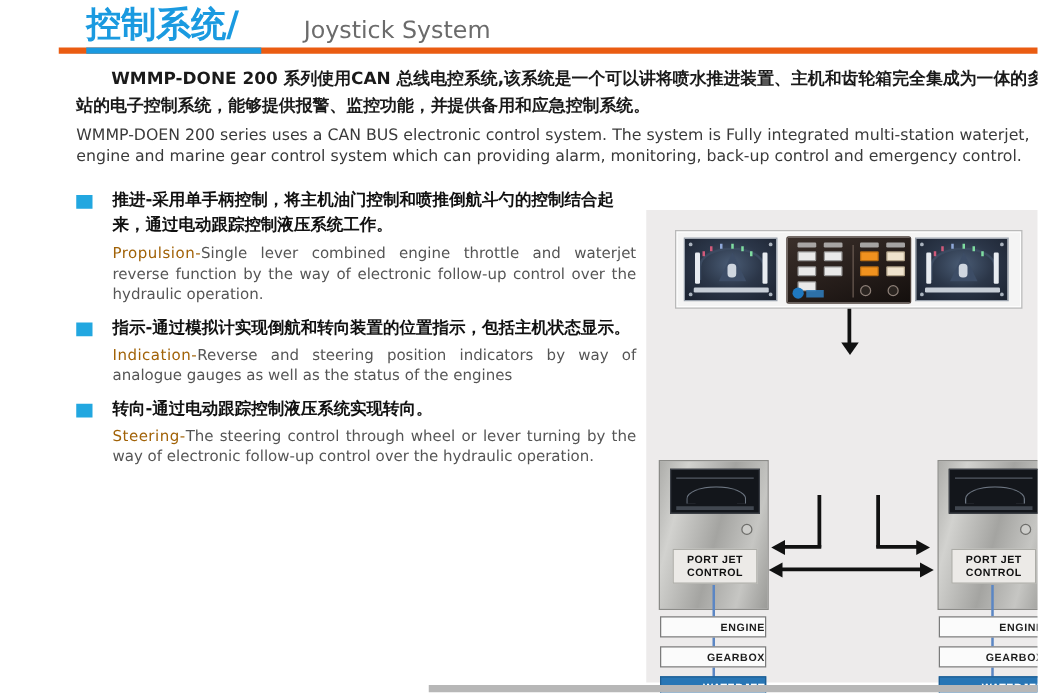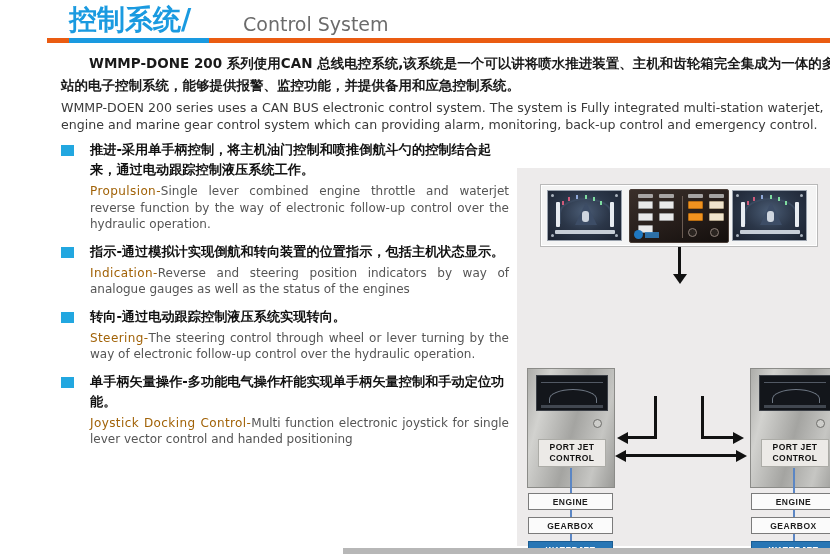--- a/index.html
+++ b/index.html
@@ -40,21 +40,21 @@
     line-height:22px; text-indent:28px;
     font-family:"DejaVu Sans","Liberation Sans",sans-serif;
   }
   .intro-en {
     margin-top:3px;
     font-size:12.6px; color:#3a3a3a; line-height:17px;
     font-family:"DejaVu Sans","Liberation Sans",sans-serif;
   }
 
   
-  .features { position:absolute; left:10px; top:140px; width:452px; }
+  .features { position:absolute; left:10px; top:151px; width:452px; }
   .feature { position:relative; margin-bottom:9px; }
   .bullet {
     position:absolute; left:4px; top:5px;
     width:13px; height:11px; background:#22a7e0;
   }
   .feat-body { margin-left:33px; }
   .feat-cn {
     font-size:13.2px; font-weight:700; color:#111;
     line-height:20px;
     font-family:"DejaVu Sans","Liberation Sans",sans-serif;
@@ -231,21 +231,21 @@
   .jet-plate {
     position:absolute; left:10px; top:70px; width:68px; height:28px;
     background:#eceae7; border:1px solid #acaca7;
     display:flex; align-items:center; justify-content:center; text-align:center;
   }
 
   
   .sbox {
     position:absolute; width:85px; height:17px;
     background:#fbfbfb; border:1px solid #7b7b7b;
-    display:flex; align-items:center; justify-content:center;
+    display:flex; align-items:center; justify-content:flex-end;
   }
   .sbox span {
     font-size:8.5px; font-weight:700; color:#1d1d1d; letter-spacing:.5px;
     font-family:"Liberation Sans","DejaVu Sans",sans-serif;
   }
   .sbox.waterjet { background:#2876b5; border-color:#1c5d92; }
   .sbox.waterjet span { color:#ffffff; }
 
   
   .vline { position:absolute; background:#111; width:3px; }
@@ -273,21 +273,21 @@
     background:#b7b7b7;
   }
 </style>
 </head>
 <body>
 
 <div class="page">
 
   <div class="header">
     <div class="hdr-cn">控制系统/</div>
-    <div class="hdr-en">Control System</div>
+    <div class="hdr-en">Joystick System</div>
     <div class="rule-orange"></div>
     <div class="rule-blue"></div>
   </div>
 
   <div class="intro">
     <div class="intro-cn">WMMP-DONE 200 系列使用CAN 总线电控系统,该系统是一个可以讲将喷水推进装置、主机和齿轮箱完全集成为一体的多控制站的电子控制系统，能够提供报警、监控功能，并提供备用和应急控制系统。</div>
     <div class="intro-en">WMMP-DOEN 200 series uses a CAN BUS electronic control system. The system is Fully integrated multi-station waterjet, engine and marine gear control system which can providing alarm, monitoring, back-up control and emergency control.</div>
   </div>
 
   <div class="features">
@@ -309,27 +309,20 @@
     </div>
 
     <div class="feature">
       <div class="bullet"></div>
       <div class="feat-body">
         <div class="feat-cn">转向-通过电动跟踪控制液压系统实现转向。</div>
         <div class="feat-en"><b>Steering-</b><span>The steering control through wheel or lever turning by the way of electronic follow-up control over the hydraulic operation.</span></div>
       </div>
     </div>
 
-    <div class="feature">
-      <div class="bullet"></div>
-      <div class="feat-body">
-        <div class="feat-cn">单手柄矢量操作-多功能电气操作杆能实现单手柄矢量控制和手动定位功能。</div>
-        <div class="feat-en"><b>Joystick Docking Control-</b><span>Multi function electronic joystick for single lever vector control and handed positioning</span></div>
-      </div>
-    </div>
 
   </div>
 
   <div class="diagram">
 
     <div class="d-abs lever-strip">
 
       <div class="lever-unit l">
         <div class="lever-screw" style="left:3px;top:3px"></div>
         <div class="lever-screw" style="right:3px;top:3px"></div>

